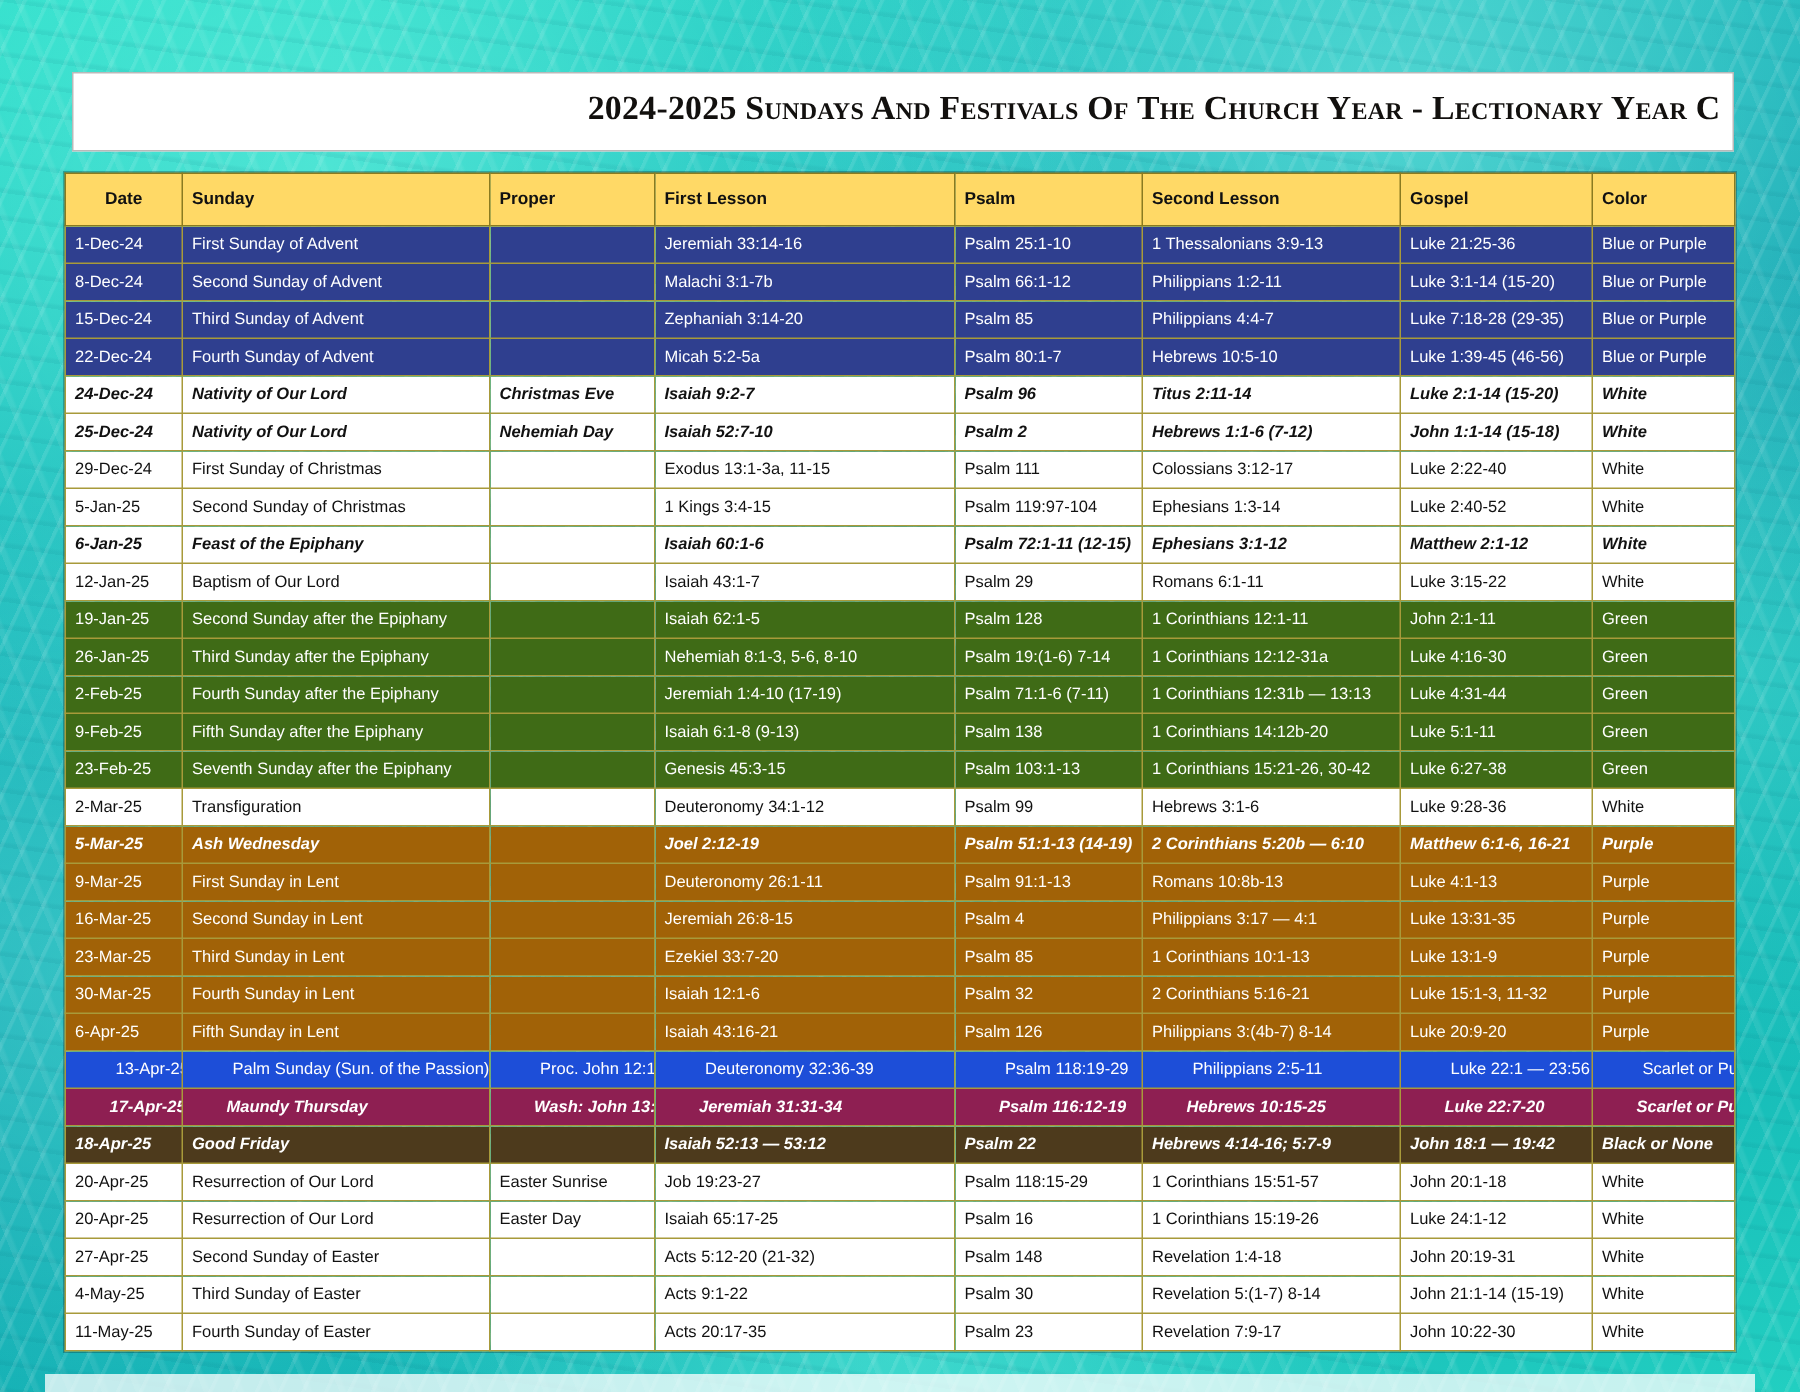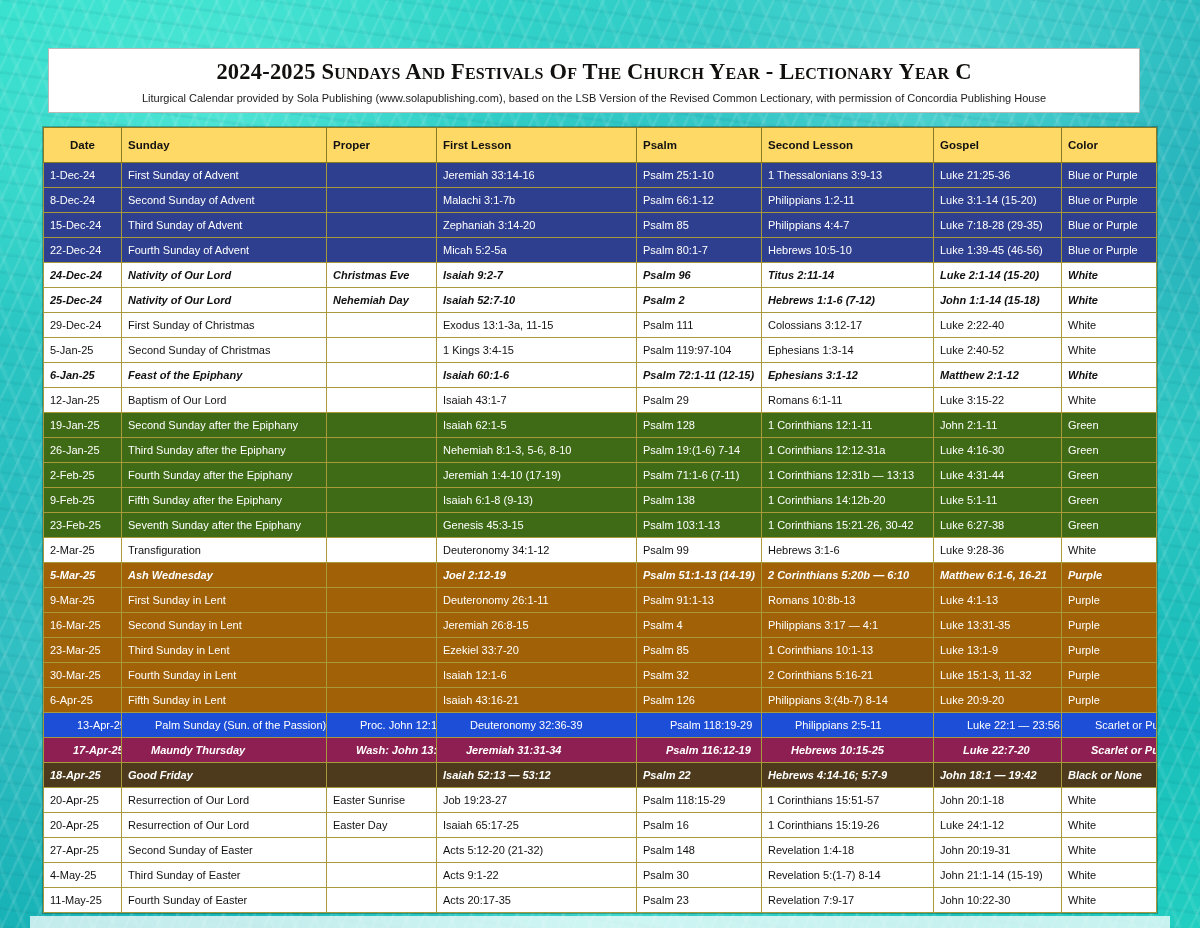--- a/index.html
+++ b/index.html
@@ -34,22 +34,22 @@
       repeating-linear-gradient(115deg, rgba(255,255,255,0.10) 0px, rgba(255,255,255,0.10) 2px, rgba(255,255,255,0) 3px, rgba(255,255,255,0) 14px),
       repeating-linear-gradient(68deg, rgba(255,255,255,0.07) 0px, rgba(255,255,255,0.07) 3px, rgba(255,255,255,0) 5px, rgba(255,255,255,0) 21px),
       repeating-linear-gradient(8deg, rgba(0,90,110,0.07) 0px, rgba(0,90,110,0.07) 2px, rgba(0,0,0,0) 4px, rgba(0,0,0,0) 18px);
     pointer-events: none;
   }
   .header-band {
     position: relative;
     background: #ffffff;
     border: 1px solid #b9b9b9;
     padding: 10px 8px 8px 8px;
-    text-align: center;
-    margin: 8px 30px 14px 18px;
+    text-align: right;
+    margin: 8px 14px 14px 18px;
   }
   .header-title {
     font-family: "Liberation Serif", serif;
     font-weight: bold;
     font-size: 22.5px;
     letter-spacing: 0.2px;
     color: #12100e;
     font-variant: small-caps;
     text-transform: capitalize;
     margin-bottom: 7px;
@@ -120,21 +120,20 @@
   }
 </style>
 </head>
 <body>
 
 <div class="page">
   <div class="water-texture"></div>
 
   <div class="header-band">
     <div class="header-title">2024-2025 Sundays and Festivals of the Church Year - Lectionary Year C</div>
-    <div class="header-sub">Liturgical Calendar provided by Sola Publishing (www.solapublishing.com), based on the LSB Version of the Revised Common Lectionary, with permission of Concordia Publishing House</div>
   </div>
 
   <table class="cal">
     <colgroup>
       <col class="w-date">
         <col class="w-sunday">
         <col class="w-proper">
         <col class="w-first">
       <col class="w-psalm">
         <col class="w-second">

